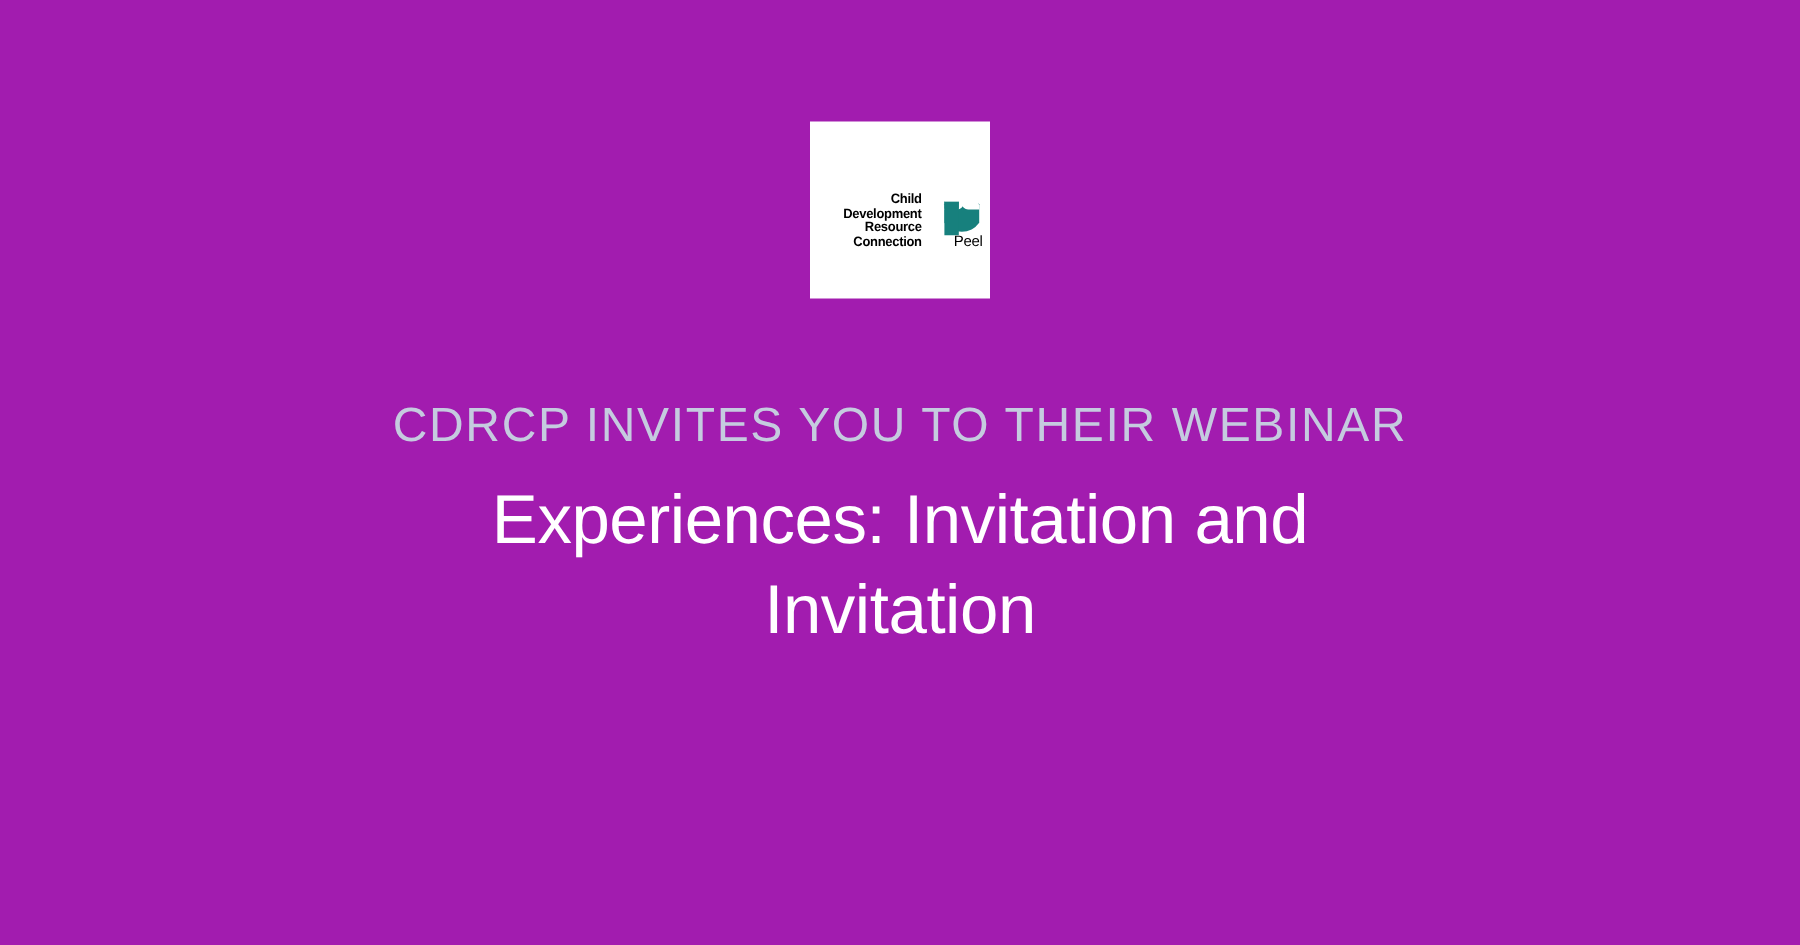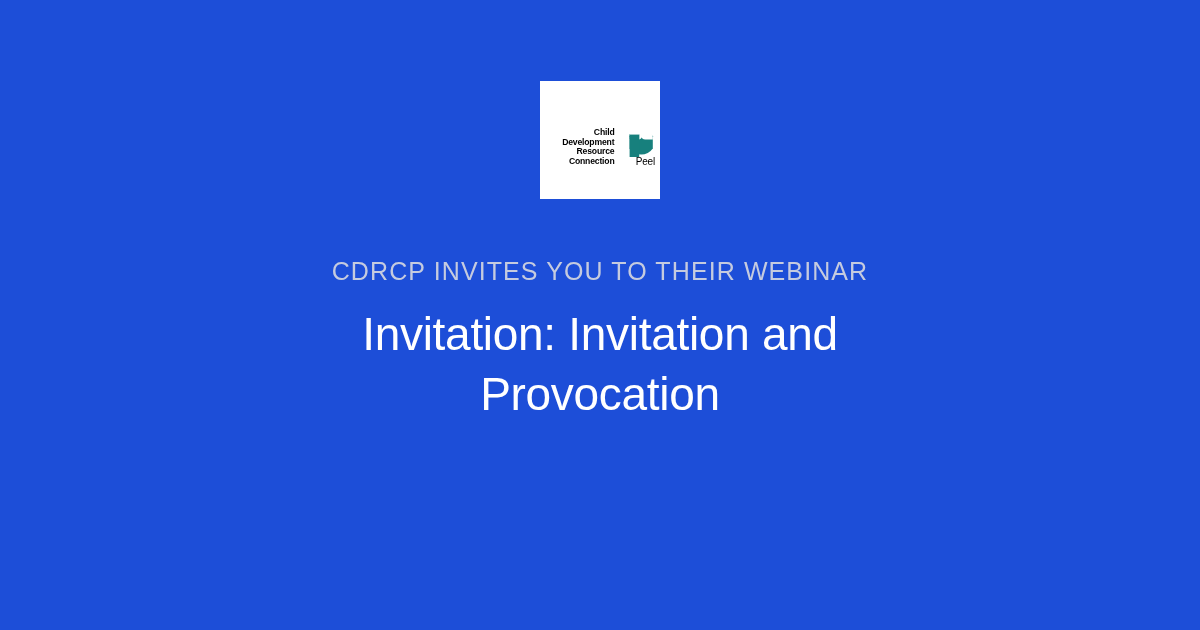--- a/index.html
+++ b/index.html
@@ -11,21 +11,21 @@
     height: 630px;
     overflow: hidden;
     font-family: "Liberation Sans", sans-serif;
     -webkit-font-smoothing: antialiased;
   }
 
   .slide {
     position: relative;
     width: 1200px;
     height: 630px;
-    background: #1d4ed8;
+    background: #a21caf;
     box-sizing: border-box;
   }
 
   
   .logo-card {
     position: absolute;
     left: 540px;
     top: 81px;
     width: 120px;
     height: 118px;
@@ -109,24 +109,24 @@
   
   .text-block {
     position: absolute;
     left: 0;
     top: 252px;
     width: 1200px;
     text-align: center;
   }
 
   .eyebrow {
-    margin: 4px;
+    margin: 16px;
     color: #c5cbdf;
     font-family: "Liberation Sans", sans-serif;
-    font-size: 25px;
+    font-size: 32px;
     font-weight: normal;
     line-height: 30px;
     letter-spacing: 1.1px;
     text-transform: uppercase;
   }
 
   .headline {
     margin: 18px auto 0 auto;
     width: 720px;
     color: #ffffff;
@@ -171,16 +171,16 @@
           </svg>
           <div class="logo-peel">Peel</div>
         </div>
 
       </div>
     </div>
   </div>
 
   <div class="text-block">
     <p class="eyebrow">CDRCP INVITES YOU TO THEIR WEBINAR</p>
-    <h1 class="headline">Invitation: Invitation and Provocation</h1>
+    <h1 class="headline">Experiences: Invitation and Invitation</h1>
   </div>
 
 </div>
 
 </body></html>

